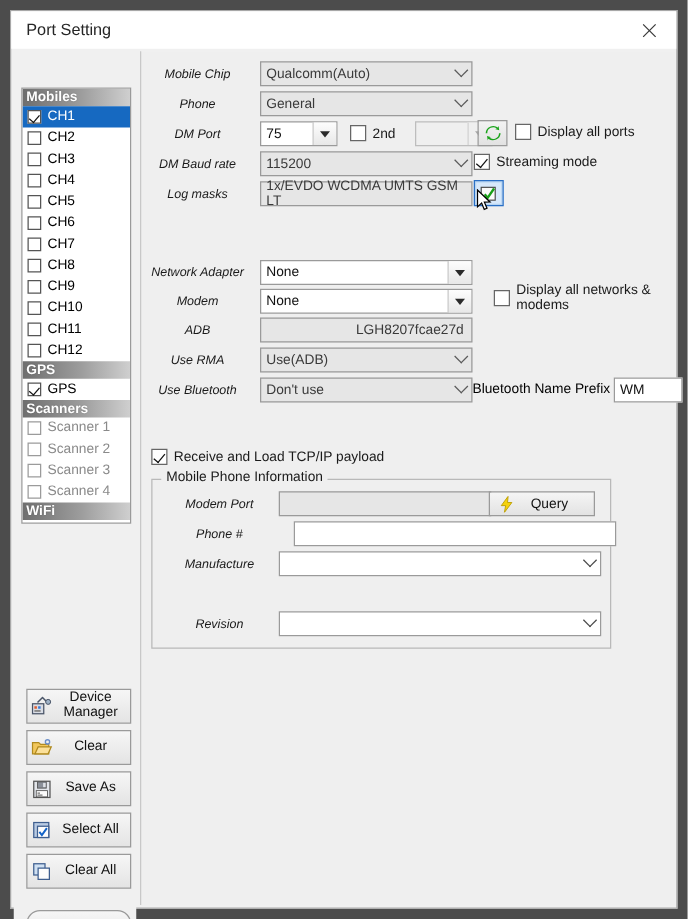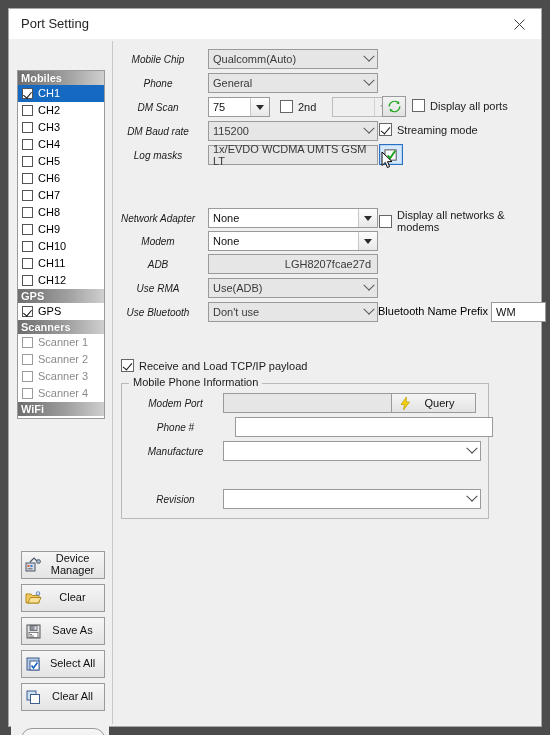--- a/index.html
+++ b/index.html
@@ -320,21 +320,21 @@
       <div class="lbl" style="width:90px;">Phone</div>
       <div class="field ro combo ro" style="width:170px;">
         <span>General</span>
         <span class="arrow">
             <span class="chev"></span>
           </span>
       </div>
     </div>
 
     <div class="row" style="left:0;top:56px;">
-      <div class="lbl" style="width:90px;">DM Scan</div>
+      <div class="lbl" style="width:90px;">DM Port</div>
       <div class="field combo white" style="width:62px;">
         <span>75</span>
         <span class="arrow">
             <span class="tri"></span>
           </span>
       </div>
     </div>
     <div class="chk" style="position:absolute;left:167px;top:59px;">
       <span class="chkbox"></span>
       <span>2nd</span>
@@ -391,21 +391,21 @@
 
     <div class="row" style="left:0;top:167px;">
       <div class="lbl" style="width:90px;">Network Adapter</div>
       <div class="field combo white" style="width:170px;">
         <span>None</span>
         <span class="arrow">
             <span class="tri"></span>
           </span>
       </div>
     </div>
-    <div class="chk" style="position:absolute;left:266px;top:168px;">
+    <div class="chk" style="position:absolute;left:266px;top:185px;padding-left:16px;">
       <span class="chkbox"></span>
       <span>Display all networks &amp; modems</span>
     </div>
 
     <div class="row" style="left:0;top:190px;">
       <div class="lbl" style="width:90px;">Modem</div>
       <div class="field combo white" style="width:170px;">
         <span>None</span>
         <span class="arrow">
             <span class="tri"></span>

